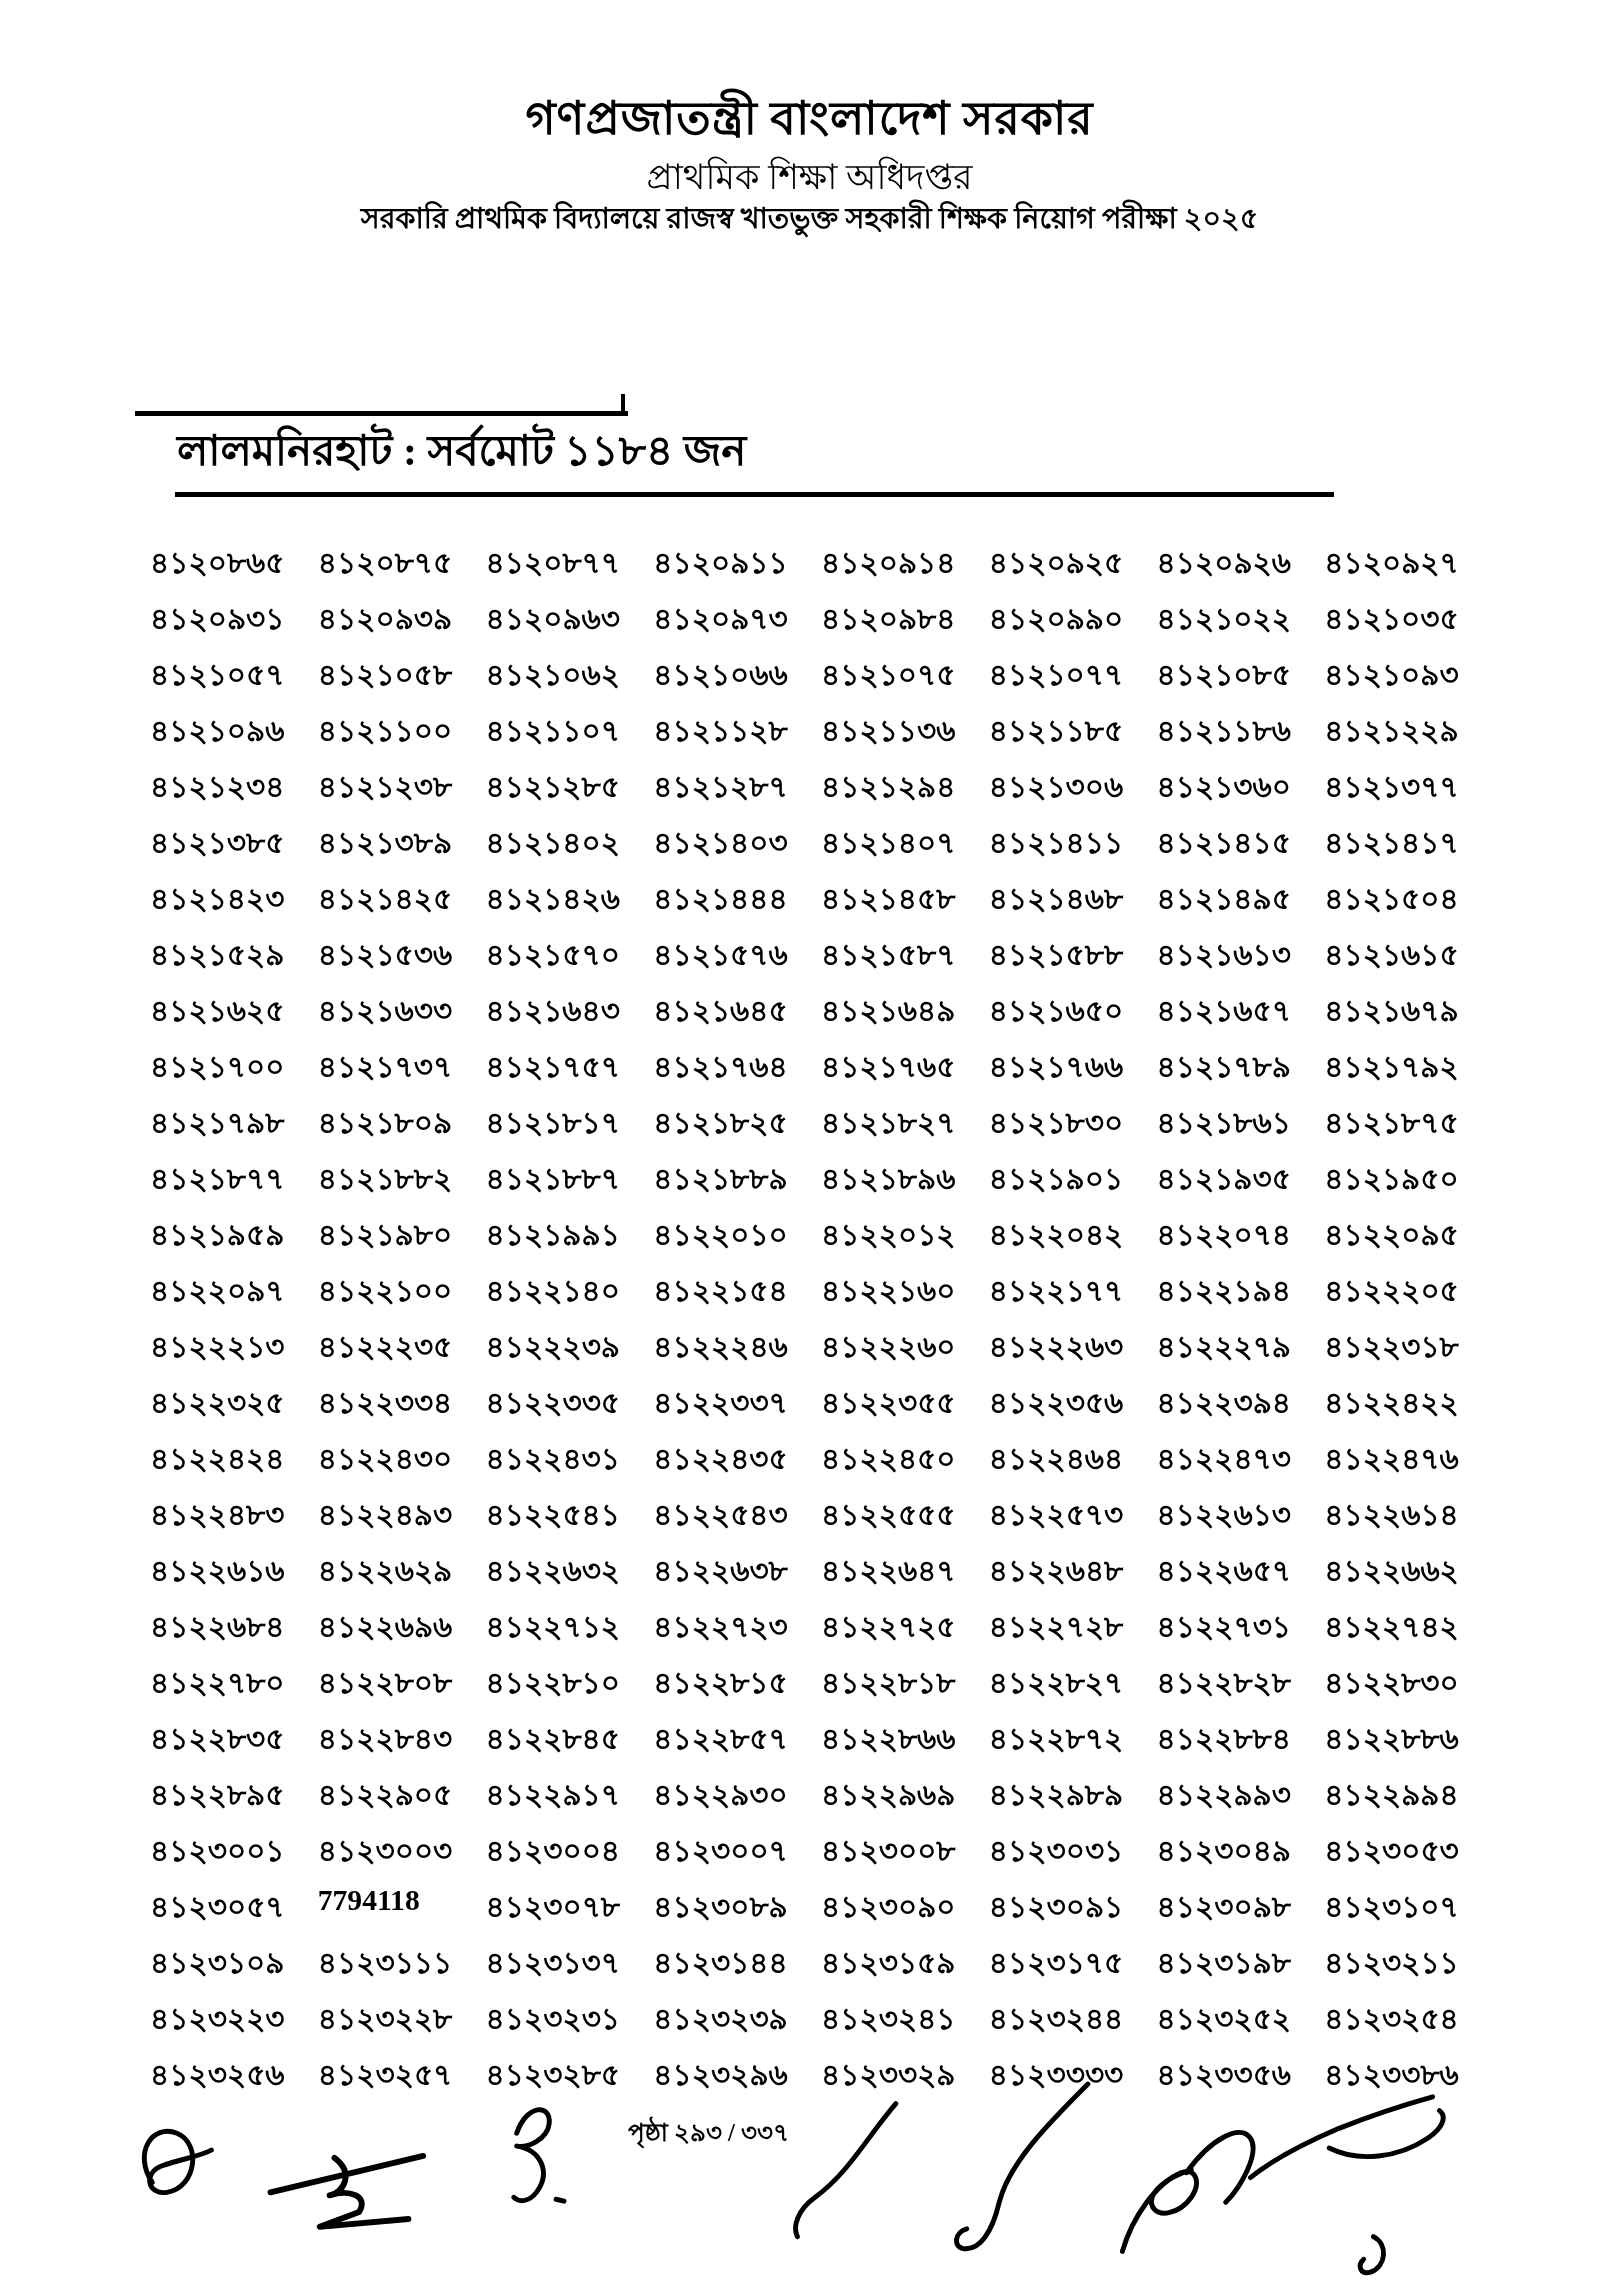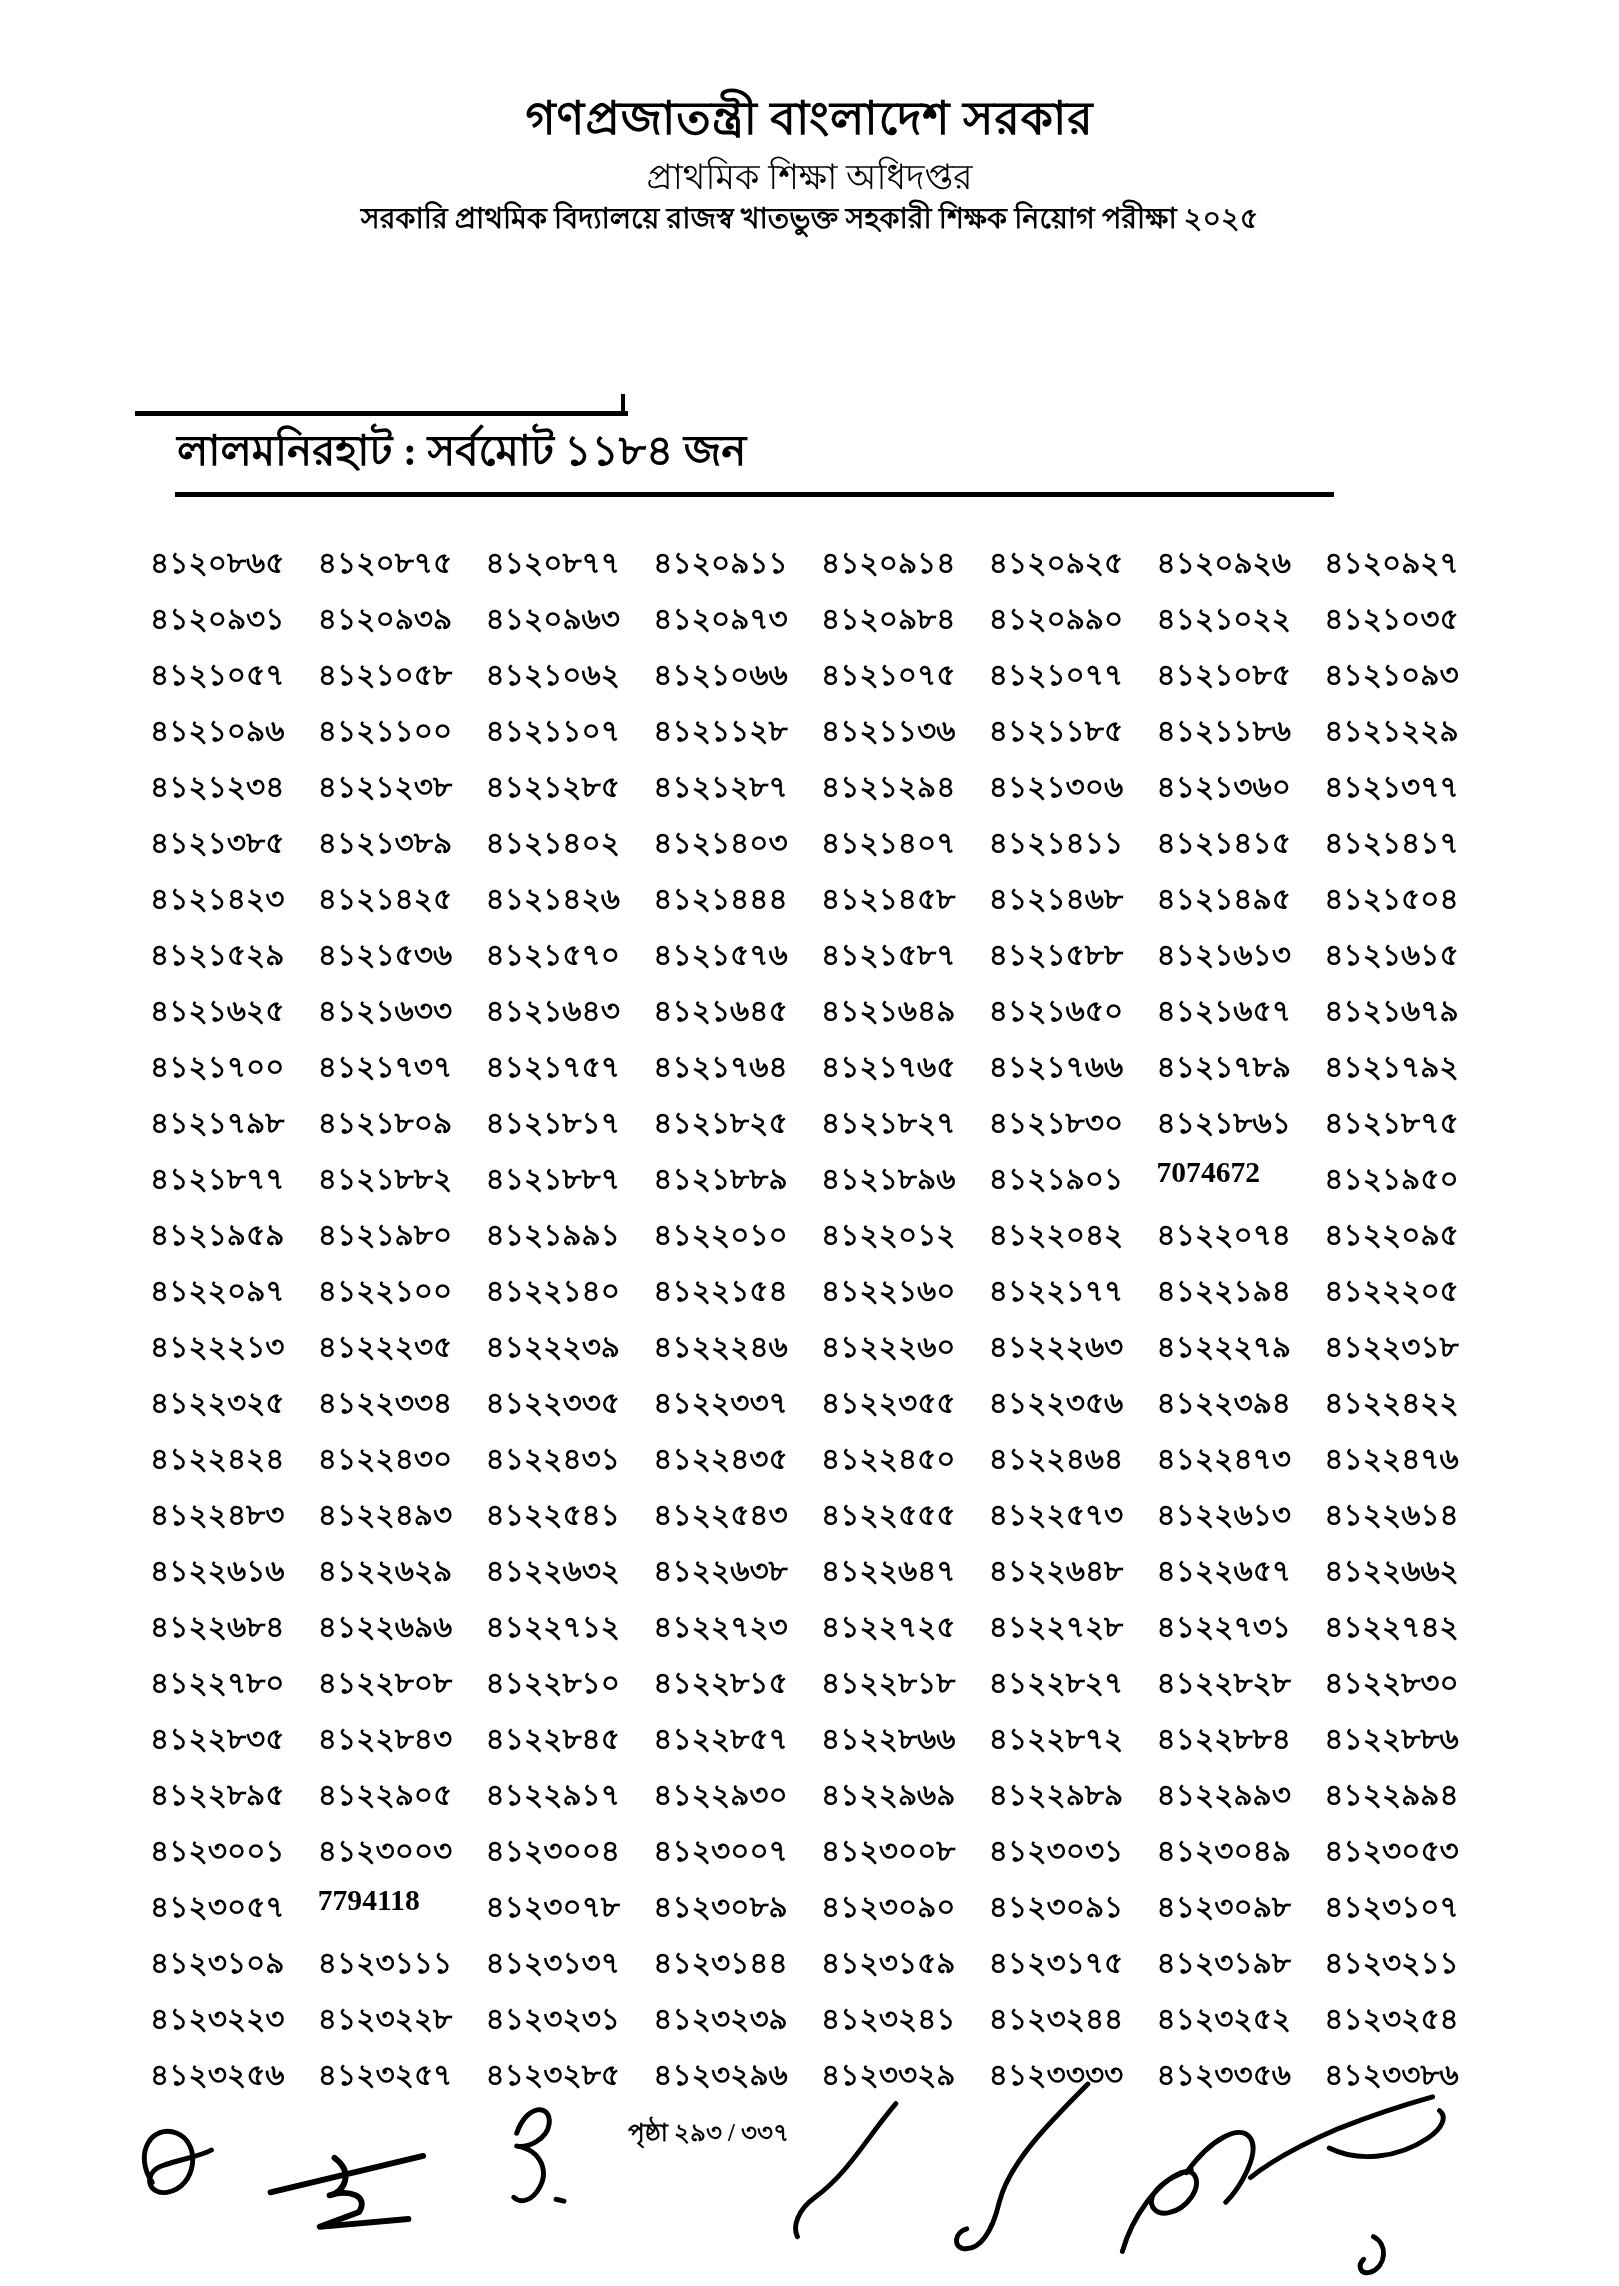--- a/index.html
+++ b/index.html
@@ -139,21 +139,21 @@
     <div class="roll-cell">৪১২১৮২৭</div>
     <div class="roll-cell">৪১২১৮৩০</div>
     <div class="roll-cell">৪১২১৮৬১</div>
     <div class="roll-cell">৪১২১৮৭৫</div>
     <div class="roll-cell">৪১২১৮৭৭</div>
     <div class="roll-cell">৪১২১৮৮২</div>
     <div class="roll-cell">৪১২১৮৮৭</div>
     <div class="roll-cell">৪১২১৮৮৯</div>
     <div class="roll-cell">৪১২১৮৯৬</div>
     <div class="roll-cell">৪১২১৯০১</div>
-    <div class="roll-cell">7074672</div>
+    <div class="roll-cell">৪১২১৯৩৫</div>
     <div class="roll-cell">৪১২১৯৫০</div>
     <div class="roll-cell">৪১২১৯৫৯</div>
     <div class="roll-cell">৪১২১৯৮০</div>
     <div class="roll-cell">৪১২১৯৯১</div>
     <div class="roll-cell">৪১২২০১০</div>
     <div class="roll-cell">৪১২২০১২</div>
     <div class="roll-cell">৪১২২০৪২</div>
     <div class="roll-cell">৪১২২০৭৪</div>
     <div class="roll-cell">৪১২২০৯৫</div>
     <div class="roll-cell">৪১২২০৯৭</div>

